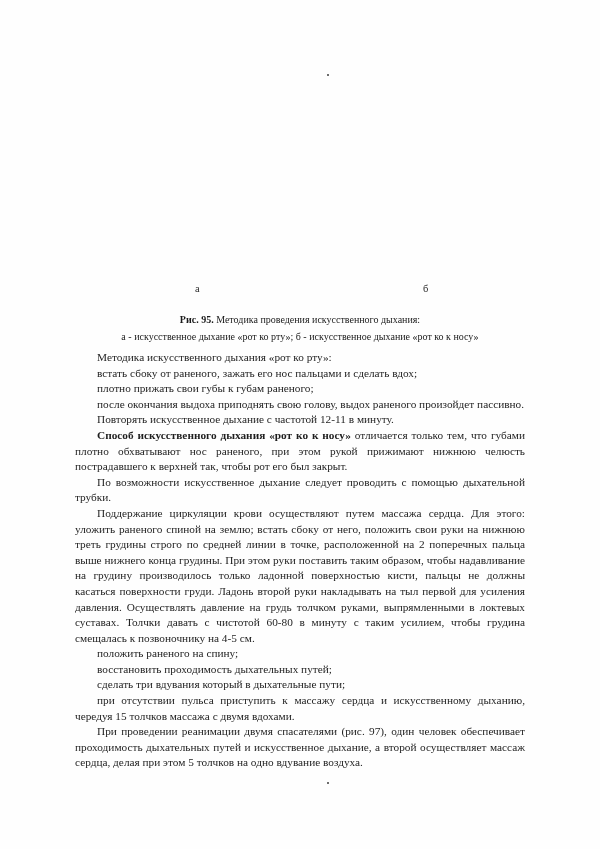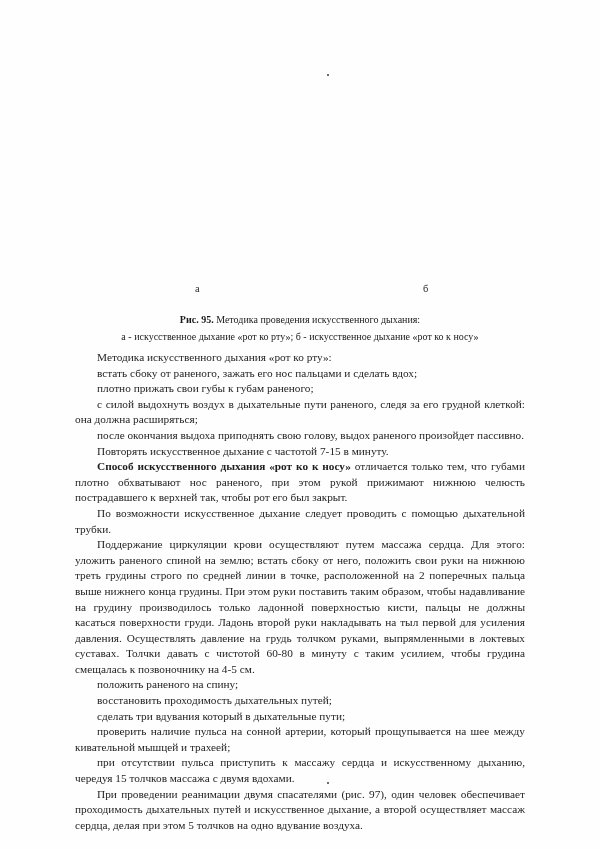--- a/index.html
+++ b/index.html
@@ -144,29 +144,27 @@
 
   <div class="fig-caption">
     <span class="cap-main"><b>Рис. 95.</b><span> Методика проведения искусственного дыхания:</span></span>
     <span class="cap-sub">а - искусственное дыхание «рот ко рту»; б - искусственное дыхание «рот ко к носу»</span>
   </div>
 
   <div class="body">
     <p class="indent">Методика искусственного дыхания «рот ко рту»:</p>
     <p class="indent">встать сбоку от раненого, зажать его нос пальцами и сделать вдох;</p>
     <p class="indent">плотно прижать свои губы к губам раненого;</p>
-    <p class="indent">с силой выдохнуть воздух в дыхательные пути раненого, следя за его грудной клеткой: она должна расширяться;</p>
     <p class="indent">после окончания выдоха приподнять свою голову, выдох раненого произойдет пассивно.</p>
-    <p class="indent">Повторять искусственное дыхание с частотой 7-15 в минуту.</p>
+    <p class="indent">Повторять искусственное дыхание с частотой 12-11 в минуту.</p>
     <p class="indent"><b>Способ искусственного дыхания «рот ко к носу»</b><span> отличается только тем, что губами плотно обхватывают нос раненого, при этом рукой прижимают нижнюю челюсть пострадавшего к верхней так, чтобы рот его был закрыт.</span></p>
     <p class="indent">По возможности искусственное дыхание следует проводить с помощью дыхательной трубки.</p>
     <p class="indent">Поддержание циркуляции крови осуществляют путем массажа сердца. Для этого: уложить раненого спиной на землю; встать сбоку от него, положить свои руки на нижнюю треть грудины строго по средней линии в точке, расположенной на 2 поперечных пальца выше нижнего конца грудины. При этом руки поставить таким образом, чтобы надавливание на грудину производилось только ладонной поверхностью кисти, пальцы не должны касаться поверхности груди. Ладонь второй руки накладывать на тыл первой для усиления давления. Осуществлять давление на грудь толчком руками, выпрямленными в локтевых суставах. Толчки давать с чистотой 60-80 в минуту с таким усилием, чтобы грудина смещалась к позвоночнику на 4-5 см.</p>
     <p class="indent">положить раненого на спину;</p>
     <p class="indent">восстановить проходимость дыхательных путей;</p>
     <p class="indent">сделать три вдувания который в дыхательные пути;</p>
-    <p class="indent">проверить наличие пульса на сонной артерии, который прощупывается на шее между кивательной мышцей и трахеей;</p>
     <p class="indent">при отсутствии пульса приступить к массажу сердца и искусственному дыханию, чередуя 15 толчков массажа с двумя вдохами.</p>
     <p class="indent">При проведении реанимации двумя спасателями (рис. 97), один человек обеспечивает проходимость дыхательных путей и искусственное дыхание, а второй осуществляет массаж сердца, делая при этом 5 толчков на одно вдувание воздуха.</p>
   </div>
 
   <div class="bottom-dot"></div>
 
 </div>
 
 </body></html>

